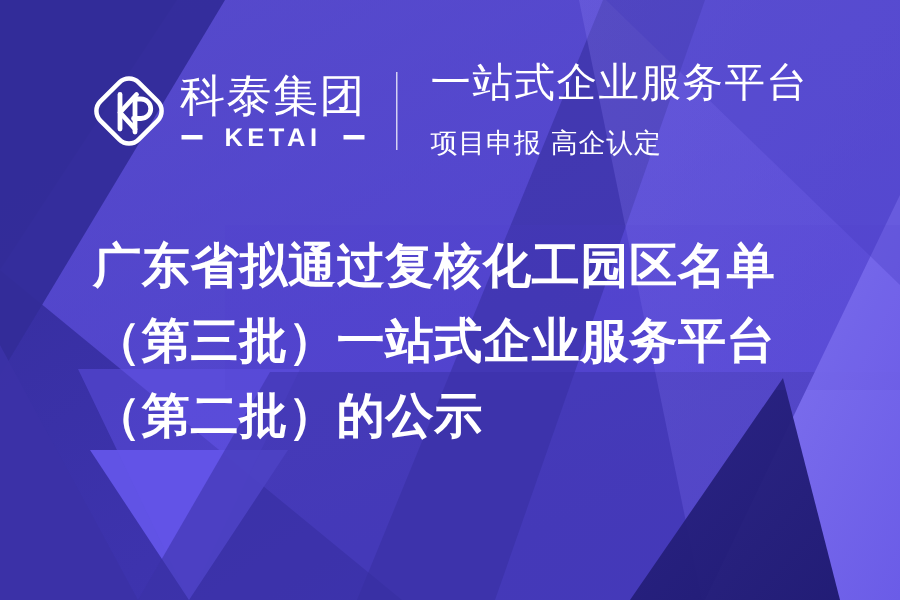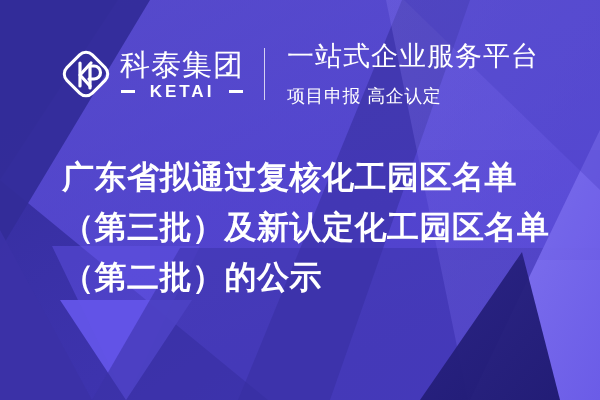--- a/index.html
+++ b/index.html
@@ -223,15 +223,15 @@
 
     <div class="divider"></div>
 
     <div class="slogan">
       <div class="slogan-main">一站式企业服务平台</div>
       <div class="slogan-sub">项目申报 高企认定</div>
     </div>
 
   </div>
 
-  <div id="headline">广东省拟通过复核化工园区名单（第三批）及新认定化工园区名单（第二批）的公示</div>
+  <div id="headline">广东省拟通过复核化工园区名单（第三批）一站式企业服务平台（第二批）的公示</div>
 
 </div>
 
 </body></html>

